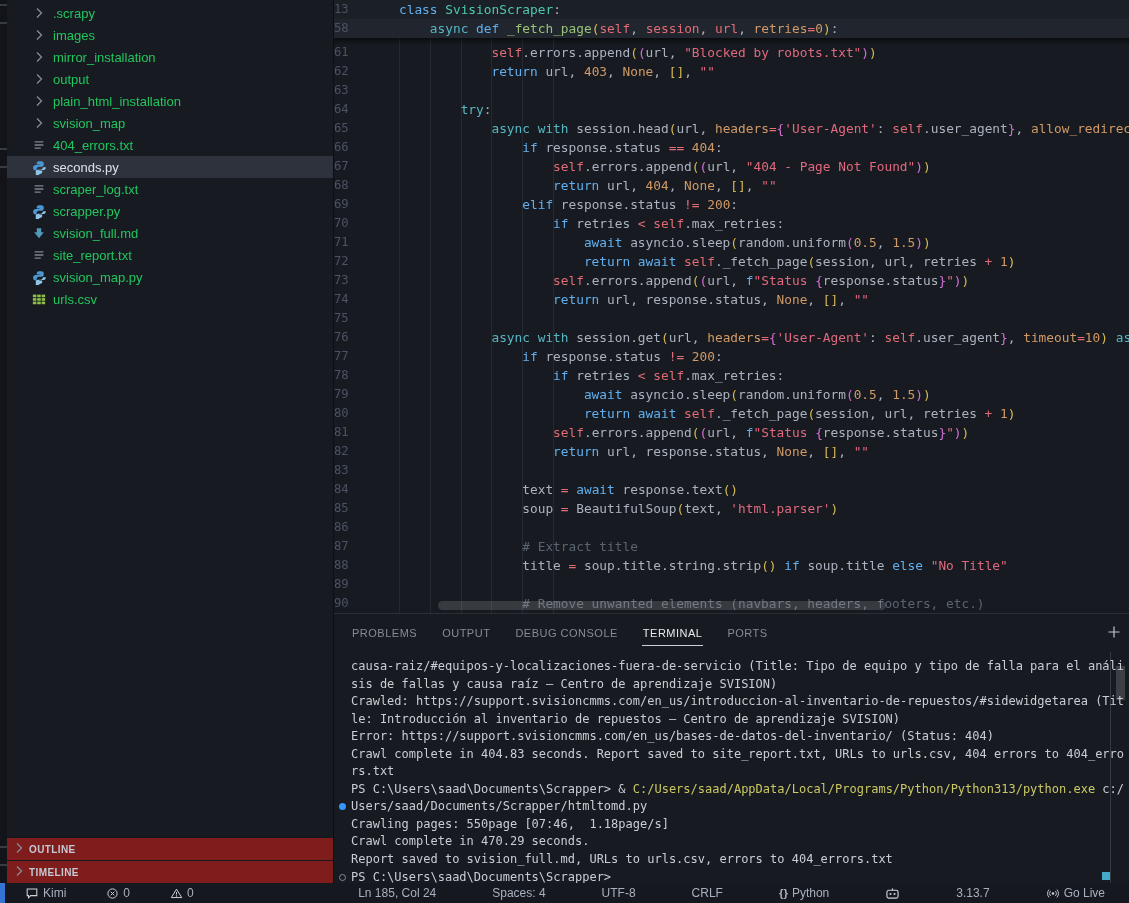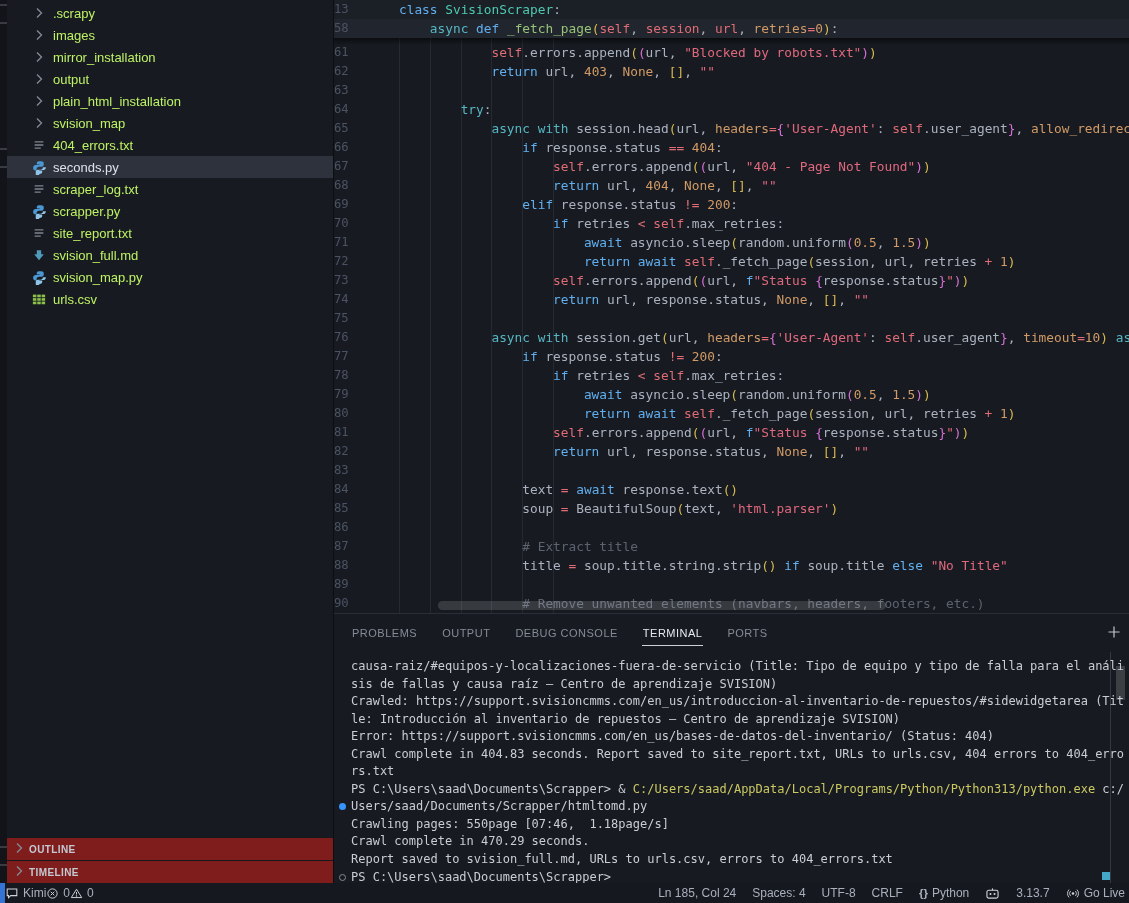--- a/index.html
+++ b/index.html
@@ -11,21 +11,21 @@
   
   #activity-sliver{position:absolute;left:0;top:0;width:7px;bottom:20px;background:#121419;overflow:hidden;}
   .sliver-frag{position:absolute;left:-9px;width:16px;height:16px;border:2px solid #565d68;border-radius:4px;opacity:.55;}
   #sidebar{position:absolute;left:7px;top:0;width:326px;bottom:20px;background:var(--bg-sidebar);border-right:1px solid #0c0e12;}
   #editor{position:absolute;left:334px;top:0;right:0;height:613px;background:var(--bg-editor);overflow:hidden;}
   #panel{position:absolute;left:334px;top:613px;right:0;bottom:20px;background:var(--bg-editor);border-top:1px solid #2a2e36;}
   #statusbar{position:absolute;left:0;right:0;bottom:0;height:20px;background:var(--bg-statusbar);display:flex;align-items:center;justify-content:space-between;color:#a9b0bd;font-size:12px;}
 
   
   #file-list{position:absolute;top:2px;left:0;right:0;}
-  .file-row{height:22px;display:flex;align-items:center;padding-left:24px;gap:6px;color:#bef264;font-size:13px;cursor:pointer;white-space:nowrap;}
+  .file-row{height:22px;display:flex;align-items:center;padding-left:24px;gap:6px;color:#22c55e;font-size:13px;cursor:pointer;white-space:nowrap;}
   .file-row.selected{background:var(--bg-selected);color:#dde2ea;}
   .file-row .ficon{width:16px;height:16px;display:flex;align-items:center;justify-content:center;flex:none;}
   #sidebar-sections{position:absolute;left:0;right:0;bottom:0;}
   .side-section{height:22px;display:flex;align-items:center;gap:2px;padding-left:4px;background:#7f1d1d;border-top:1px solid #15181d;color:#c3c9d3;font-size:10px;font-weight:700;letter-spacing:.4px;cursor:pointer;}
 
   
   .code-row{height:19px;display:flex;align-items:center;white-space:pre;font-size:12.8px;line-height:19px;}
   .code-row .ln{width:39px;flex:none;color:var(--linenum);font-size:12.2px;}
   .code-row .ctext{padding-left:26px;flex:none;}
   #sticky{position:absolute;top:0;left:0;right:0;z-index:5;}
@@ -52,21 +52,21 @@
   .term-y{color:var(--term-yellow);}
   .term-dot{position:absolute;left:5px;top:5px;width:7px;height:7px;border-radius:50%;}
   .term-dot.blue{background:var(--accent-blue);}
   .term-dot.gray{border:1.4px solid #838a94;width:5px;height:5px;}
   #term-sb-line{position:absolute;right:18px;top:0;bottom:0;width:1px;background:#333942;}
   #term-sb-thumb{position:absolute;right:4px;top:14px;width:9px;height:34px;background:rgba(255,255,255,.16);}
   #term-sb-nub{position:absolute;right:19px;bottom:3px;width:8px;height:8px;background:#46a8c8;}
 
   
   .sb-group{display:flex;align-items:center;height:100%;}
-  .sb-item{display:flex;align-items:center;gap:4px;padding:0 0;height:100%;cursor:pointer;white-space:nowrap;}
+  .sb-item{display:flex;align-items:center;gap:4px;padding:0 20px;height:100%;cursor:pointer;white-space:nowrap;}
   .sb-item svg{display:block;}
   #sb-accent{width:5px;height:100%;background:#3574d4;flex:none;}
   .sb-braces{font-weight:700;font-size:11.5px;}
 </style>
 </head>
 <body>
 
 <div id="activity-sliver">
   <div class="sliver-frag" style="top:4px"></div>
   <div class="sliver-frag" style="top:148px"></div>
@@ -157,34 +157,34 @@
           <svg width="15" height="15" viewBox="0 0 16 16">
             <path fill="#4a97d3" d="M7.9 1.2c-1.6 0-2.8.7-2.8 2v1.6h3v.5H3.9c-1.5 0-2.7 1-2.7 3 0 1.9 1 3 2.5 3h1.2v-1.7c0-1.3 1.1-2.4 2.5-2.4h3c1.2 0 2.1-1 2.1-2.1V3.2c0-1.2-1.2-2-2.5-2z"></path>
             <path fill="#8fc4e8" d="M8.1 14.8c1.6 0 2.8-.7 2.8-2v-1.6h-3v-.5h4.2c1.5 0 2.7-1 2.7-3h-3.2v.4c0 1.3-1.1 2.4-2.5 2.4h-3c-1.2 0-2.1 1-2.1 2.1v2.7c0 1.2 1.2 2 2.5 2z"></path>
           </svg>
         </span>
         <span>scrapper.py</span>
       </div>
       <div class="file-row">
         <span class="ficon">
           <svg width="14" height="14" viewBox="0 0 16 16">
+            <path fill="#519aba" d="M8 14L2.5 7h3V2.5h5V7h3z"></path>
+          </svg>
+        </span>
+        <span>svision_full.md</span>
+      </div>
+      <div class="file-row">
+        <span class="ficon">
+          <svg width="14" height="14" viewBox="0 0 16 16">
             <g stroke="#7d8590" stroke-width="1.5" fill="none">
               <path d="M3 4.5h10M3 8h10M3 11.5h7"></path>
             </g>
           </svg>
         </span>
         <span>site_report.txt</span>
-      </div>
-      <div class="file-row">
-        <span class="ficon">
-          <svg width="14" height="14" viewBox="0 0 16 16">
-            <path fill="#519aba" d="M8 14L2.5 7h3V2.5h5V7h3z"></path>
-          </svg>
-        </span>
-        <span>svision_full.md</span>
       </div>
       <div class="file-row">
         <span class="ficon">
           <svg width="15" height="15" viewBox="0 0 16 16">
             <path fill="#4a97d3" d="M7.9 1.2c-1.6 0-2.8.7-2.8 2v1.6h3v.5H3.9c-1.5 0-2.7 1-2.7 3 0 1.9 1 3 2.5 3h1.2v-1.7c0-1.3 1.1-2.4 2.5-2.4h3c1.2 0 2.1-1 2.1-2.1V3.2c0-1.2-1.2-2-2.5-2z"></path>
             <path fill="#8fc4e8" d="M8.1 14.8c1.6 0 2.8-.7 2.8-2v-1.6h-3v-.5h4.2c1.5 0 2.7-1 2.7-3h-3.2v.4c0 1.3-1.1 2.4-2.5 2.4h-3c-1.2 0-2.1 1-2.1 2.1v2.7c0 1.2 1.2 2 2.5 2z"></path>
           </svg>
         </span>
         <span>svision_map.py</span>
       </div>

